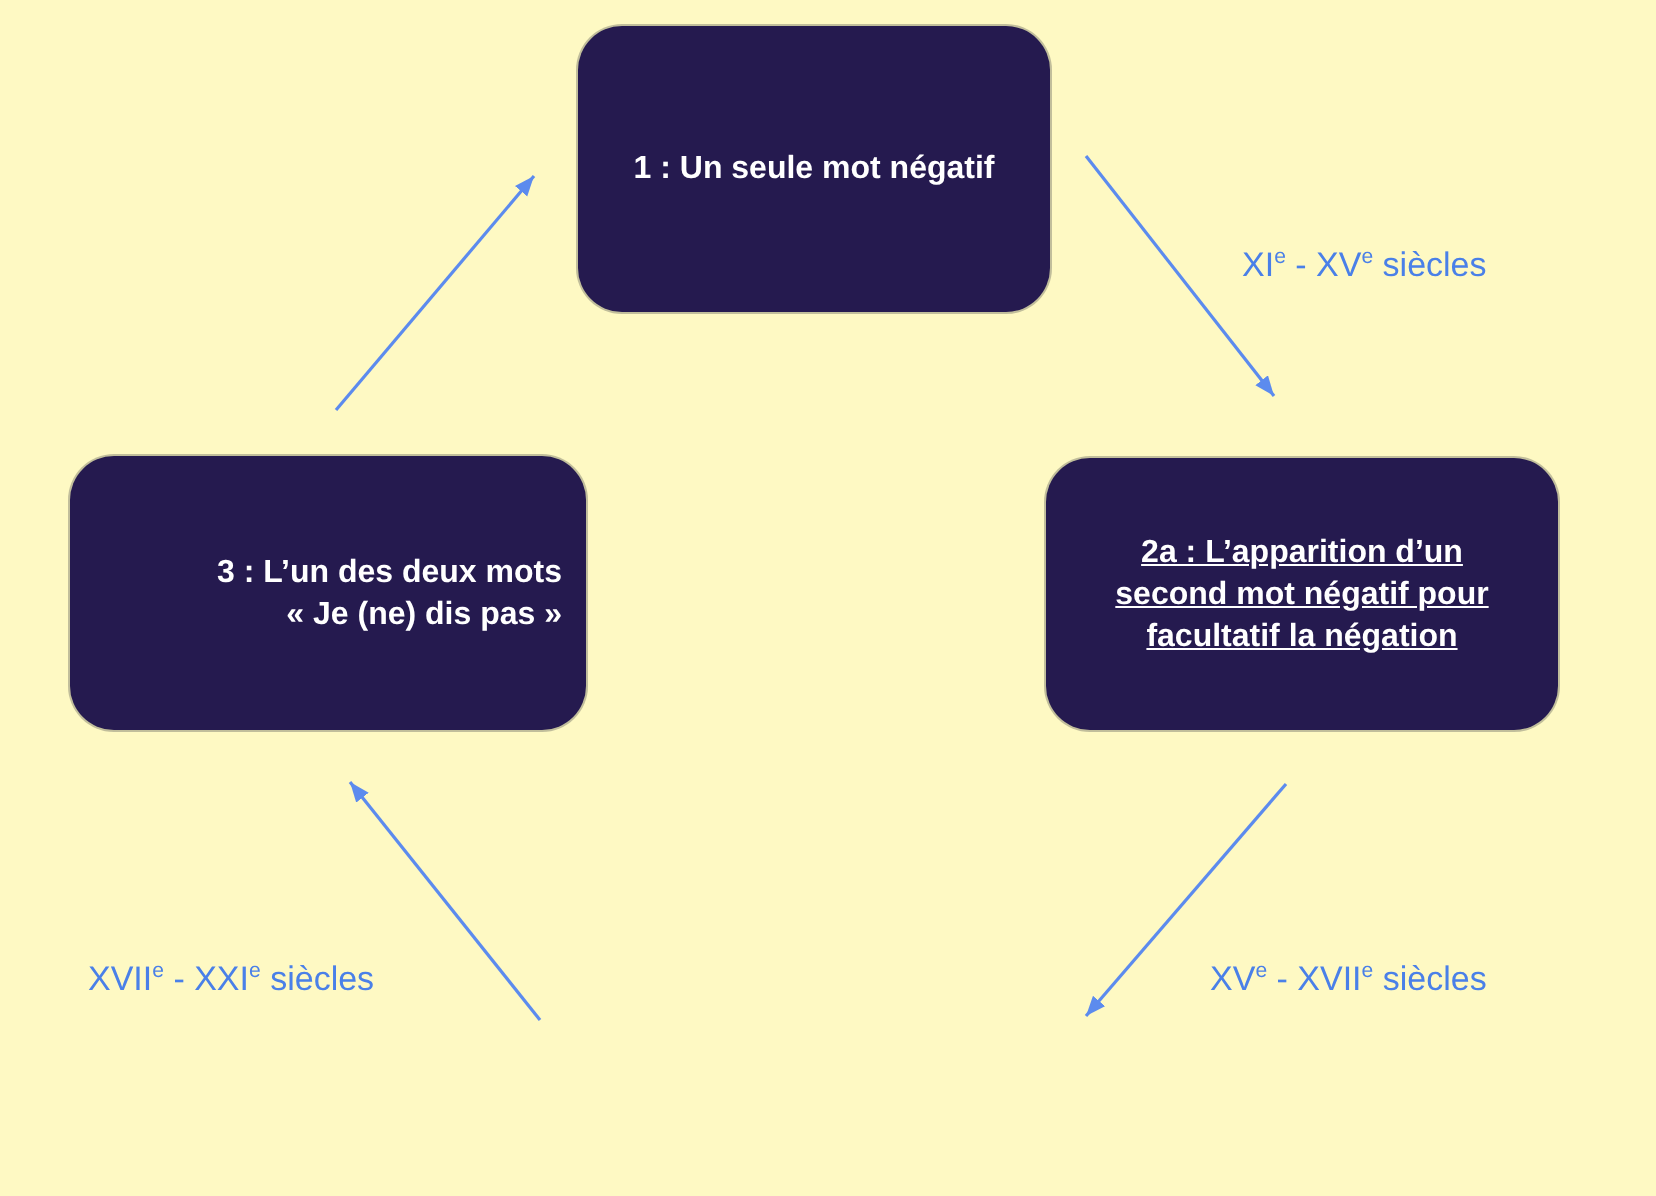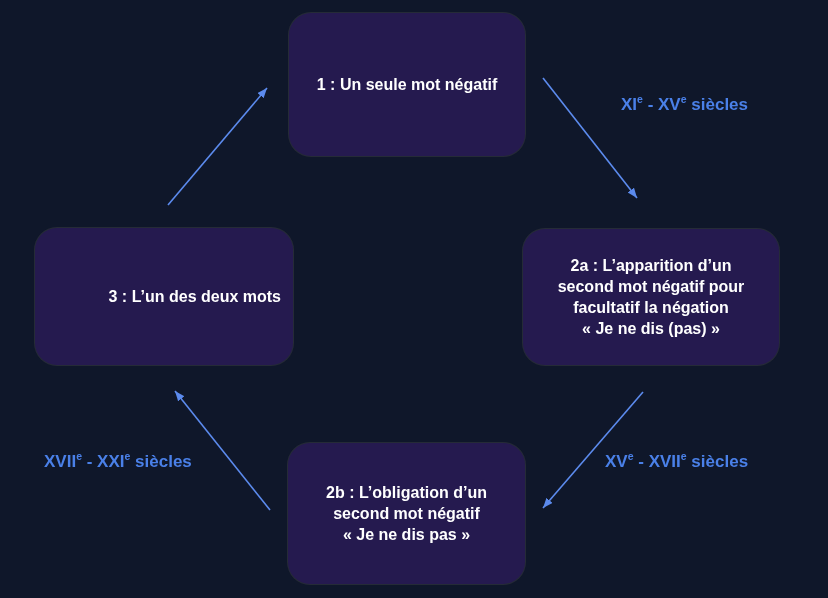--- a/index.html
+++ b/index.html
@@ -4,21 +4,21 @@
 <style>
   html, body {
     margin: 0;
     padding: 0;
     background: #ffffff;
   }
   .stage {
     position: relative;
     width: 828px;
     height: 598px;
-    background: #0f172a;
+    background: #fef9c3;
     font-family: "Liberation Sans", "DejaVu Sans", sans-serif;
     overflow: hidden;
   }
   .node {
     position: absolute;
     background: #251a4f;
     color: #ffffff;
     border-radius: 22px;
     box-shadow: 0 0 0 1px rgba(80,80,80,0.35);
     display: flex;
@@ -26,29 +26,30 @@
     align-items: center;
     justify-content: center;
     text-align: center;
     font-weight: bold;
     font-size: 16px;
     line-height: 21px;
     padding: 10px 12px;
     box-sizing: border-box;
   }
   .node-1  { left: 289px; top: 13px;  width: 236px; height: 143px; }
-  .node-2a { left: 523px; top: 229px; width: 256px; height: 136px; }
+  .node-2a { left: 523px; top: 229px; width: 256px; height: 136px; text-decoration: underline; }
   .node-2b { left: 288px; top: 443px; width: 237px; height: 141px; }
   .node-3  { left: 35px;  top: 228px; width: 258px; height: 137px; align-items: flex-end; }
   .period-label {
     position: absolute;
     color: #4a80e8;
-    font-weight: bold;
+    font-weight: normal;
     font-size: 17px;
     white-space: nowrap;
+    margin-top: 28px;
   }
   .period-label sup {
     font-size: 62%;
     line-height: 0;
   }
   .label-xi-xv   { left: 621px; top: 95px;  }
   .label-xv-xvii { left: 605px; top: 452px; text-align: right; }
   .label-xvii-xxi{ left: 44px;  top: 452px; }
   .arrows-layer {
     position: absolute;
@@ -80,31 +81,26 @@
   </svg>
 
   <div class="node node-1">
     <div>1 : Un seule mot négatif</div>
   </div>
 
   <div class="node node-2a">
     <div>2a : L’apparition d’un</div>
     <div>second mot négatif pour</div>
     <div>facultatif la négation</div>
-    <div>« Je ne dis (pas) »</div>
   </div>
 
-  <div class="node node-2b">
-    <div>2b : L’obligation d’un</div>
-    <div>second mot négatif</div>
-    <div>« Je ne dis pas »</div>
-  </div>
 
   <div class="node node-3">
     <div>3 : L’un des deux mots</div>
+    <div>« Je (ne) dis pas »</div>
   </div>
 
   <div class="period-label label-xi-xv">
     <span>XI</span><sup>e</sup><span> - XV</span><sup>e</sup><span> siècles</span>
   </div>
 
   <div class="period-label label-xv-xvii">
     <span>XV</span><sup>e</sup><span> - XVII</span><sup>e</sup><span> siècles</span>
   </div>
 

